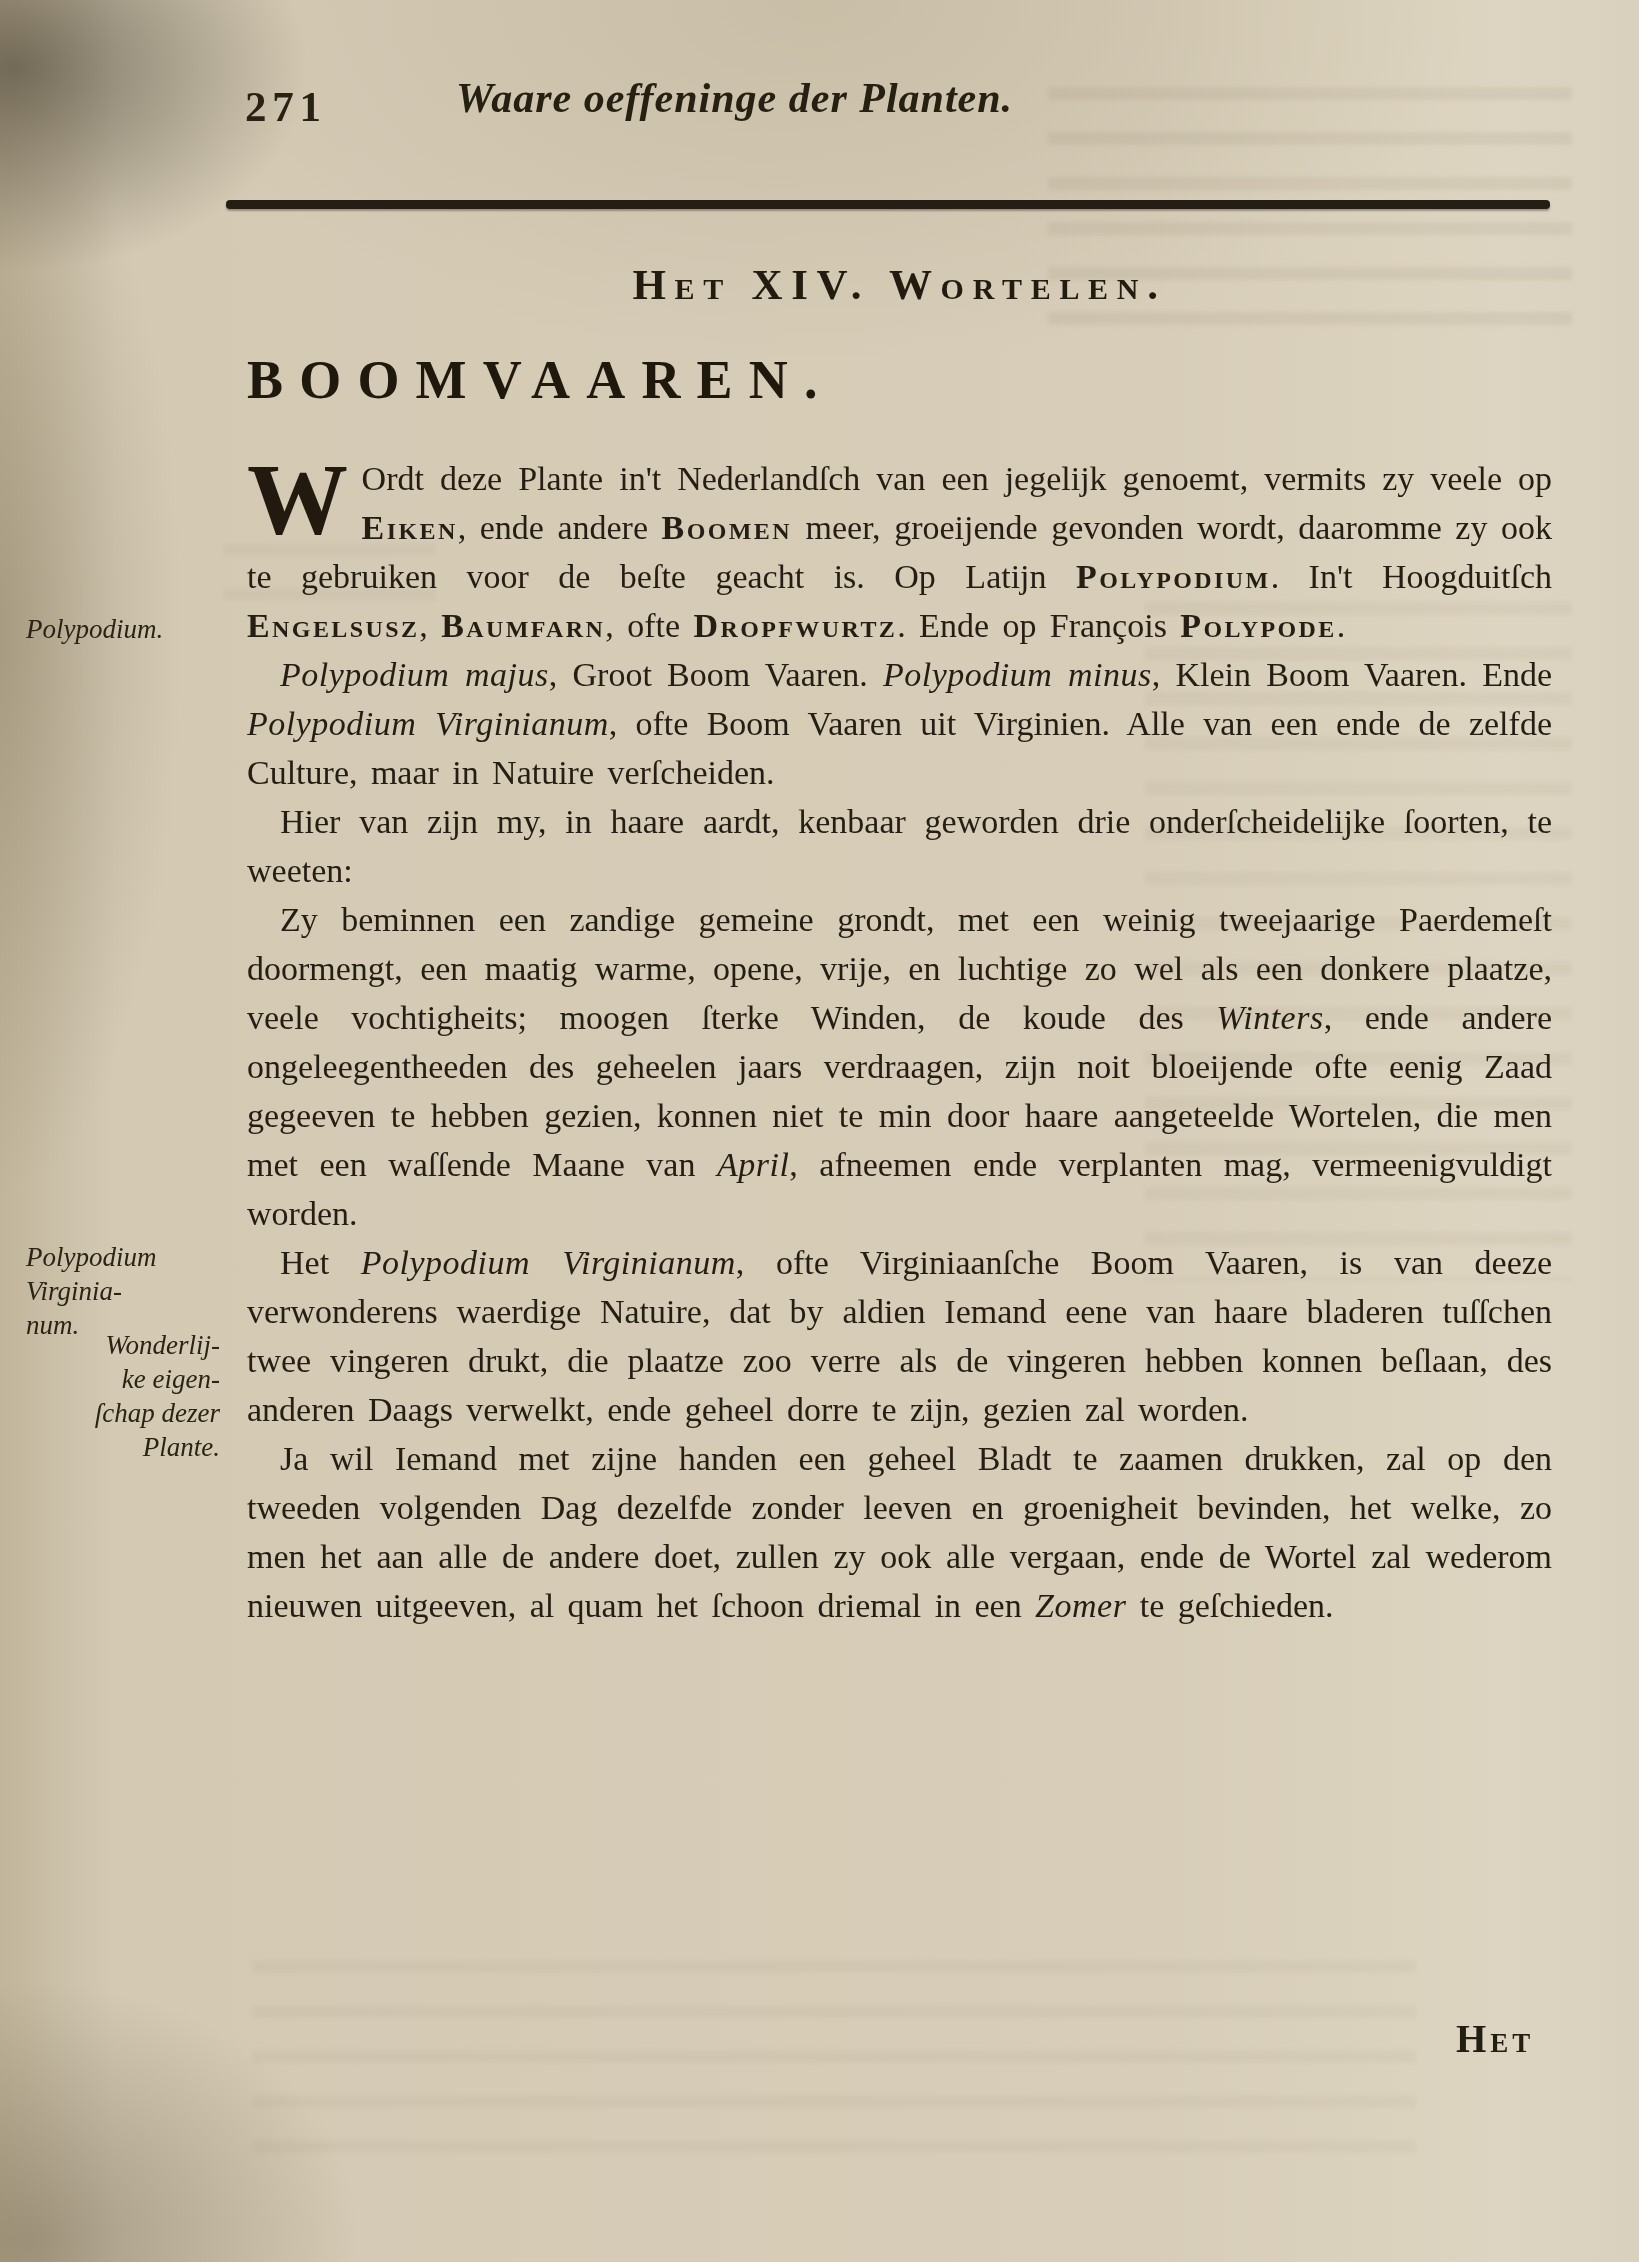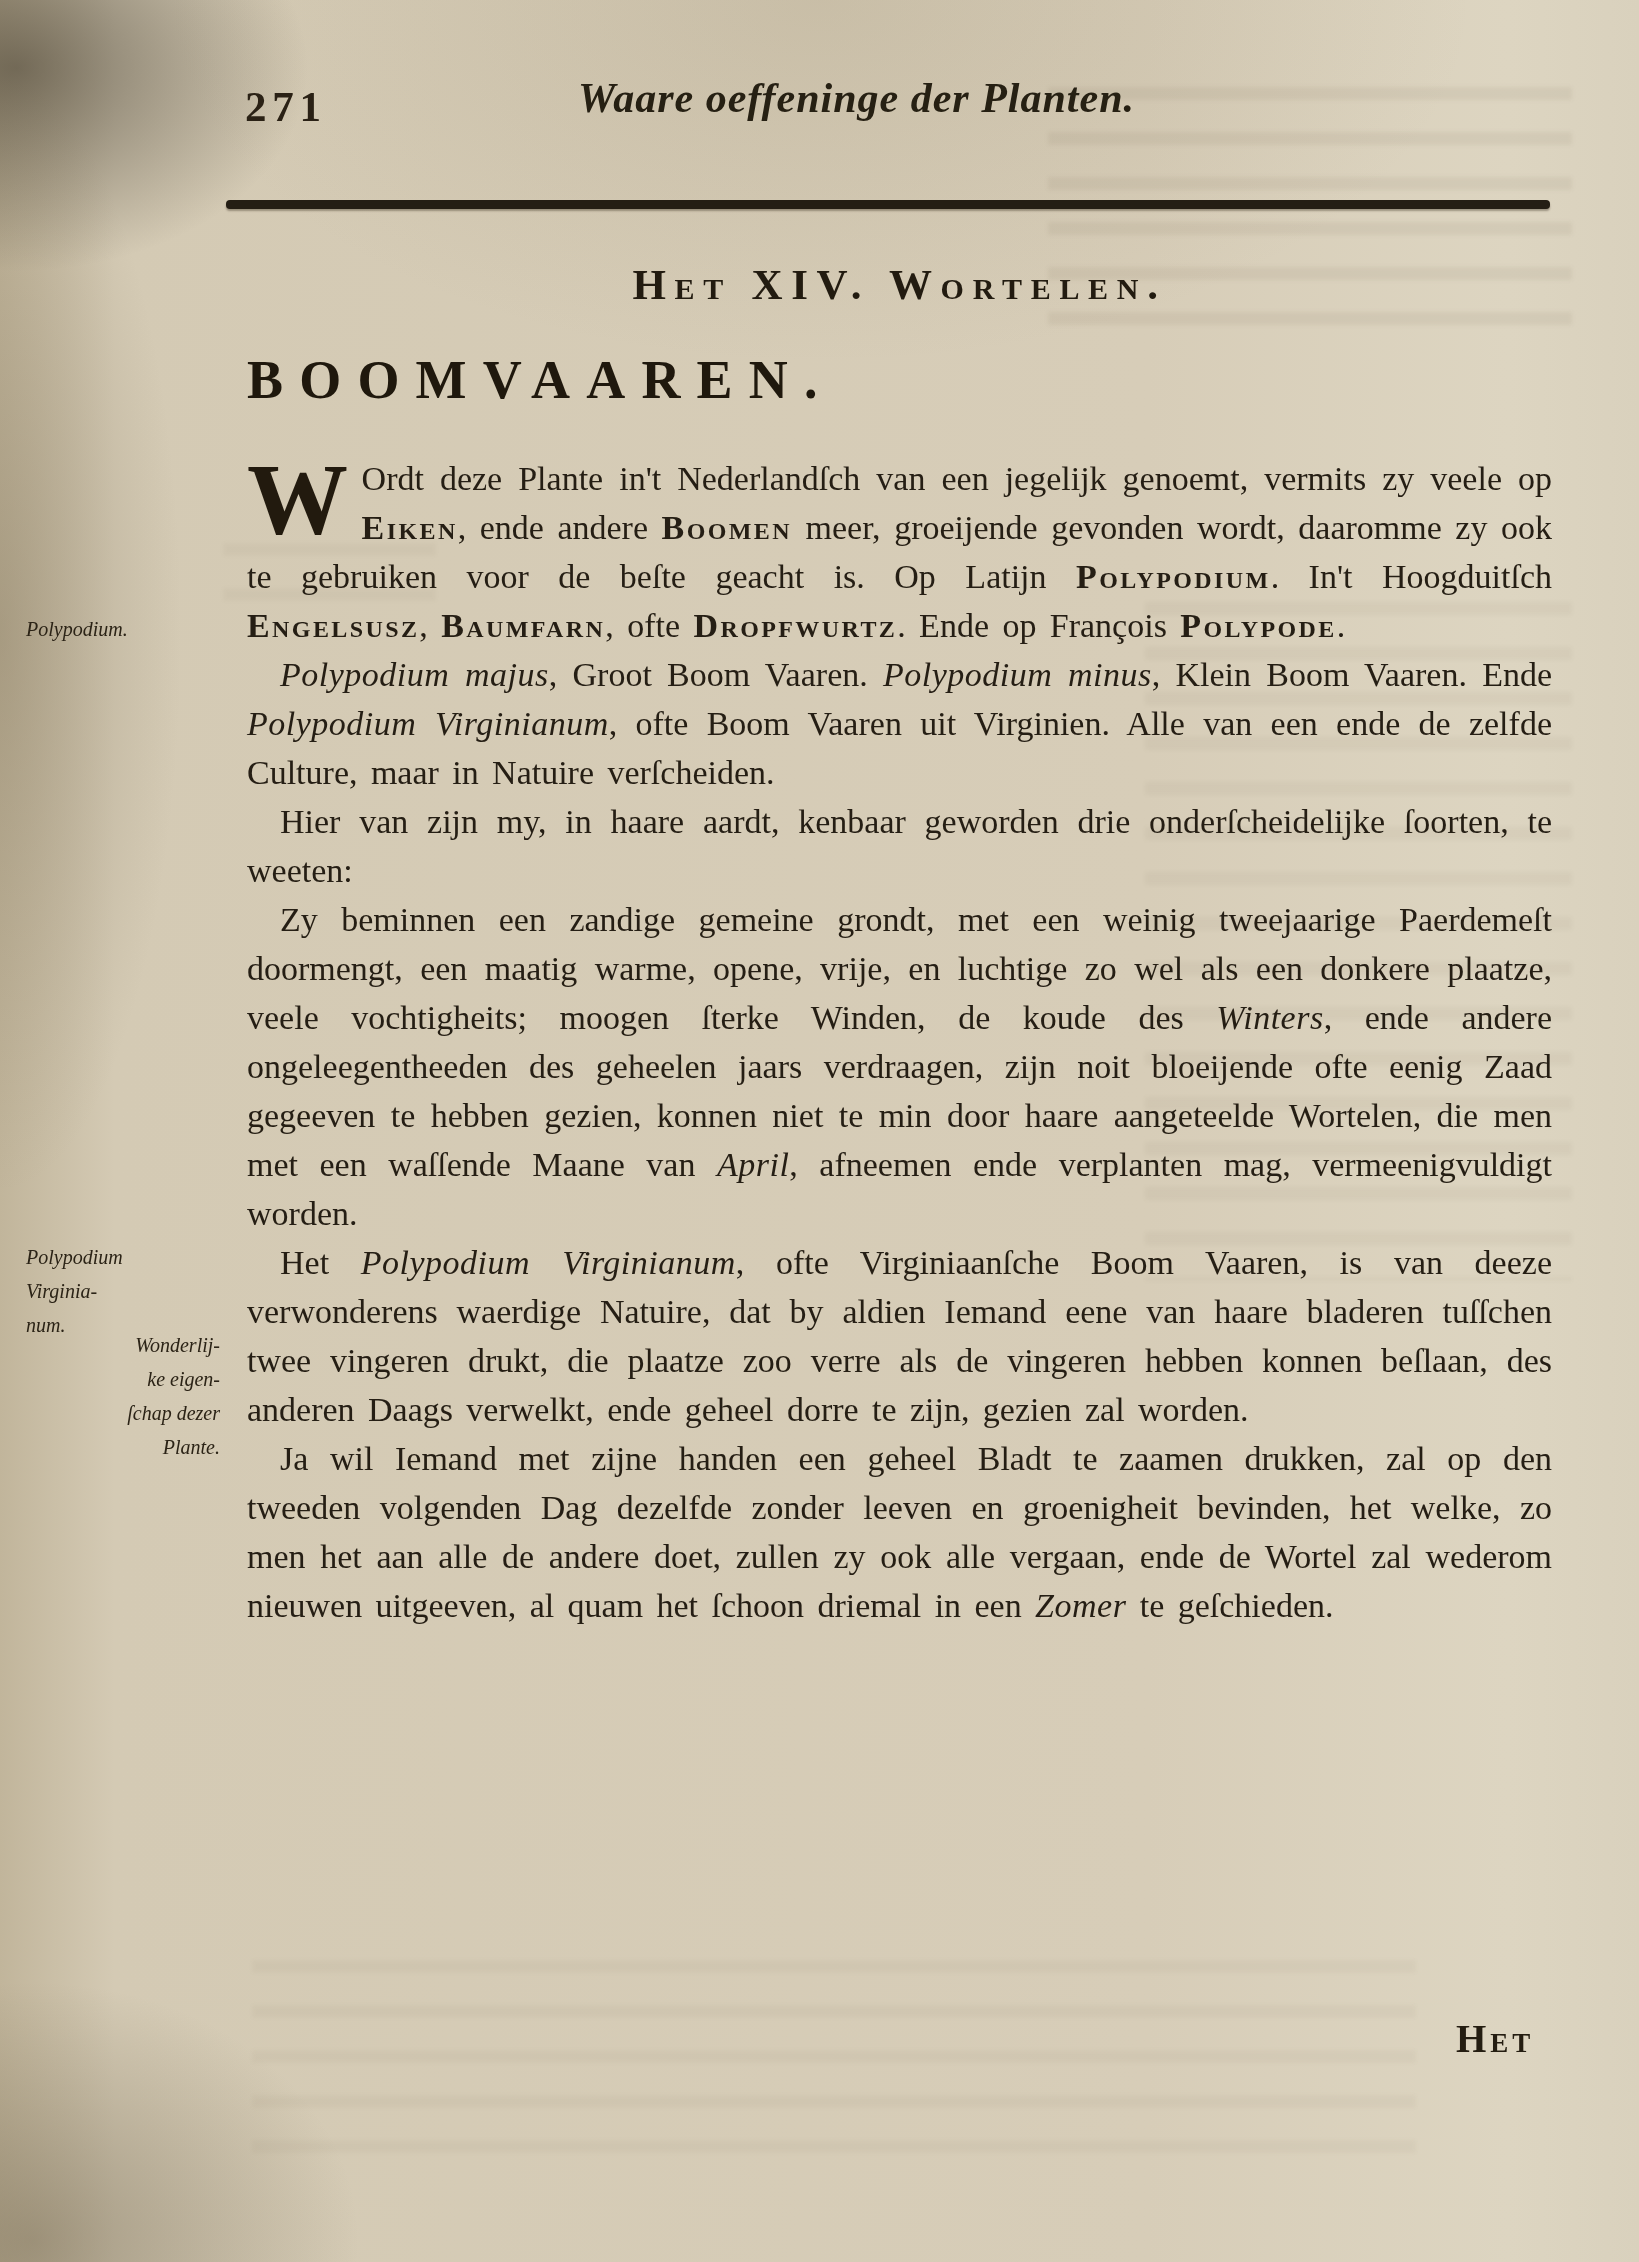--- a/index.html
+++ b/index.html
@@ -26,21 +26,21 @@
   .bleed.b1{left:1048px;top:87px;width:524px;height:252px;}
   .bleed.b2{left:223px;top:543px;width:213px;height:87px;opacity:.3;}
   .bleed.b3{left:1145px;top:602px;width:427px;height:679px;opacity:.35;}
   .bleed.b4{left:252px;top:1960px;width:1164px;height:194px;opacity:.3;}
 
   .page-number{
     position:absolute;left:245px;top:82px;
     font-size:43px;font-weight:bold;letter-spacing:5.8px;color:#2a2115;
   }
   .running-title{
-    position:absolute;left:456px;top:74px;width:679px;text-align:right;
+    position:absolute;left:456px;top:74px;width:679px;text-align:left;
     font-size:42px;font-style:italic;font-weight:bold;color:#262013;
     letter-spacing:1px;
   }
   .head-rule{
     position:absolute;left:226px;top:200px;width:1324px;height:8.7px;
     background:#241e14;border-radius:3.9px;
     box-shadow:0 1.9px 1.9px rgba(60,50,35,.4);
   }
   .chapter-heading{
     position:absolute;left:247px;top:260px;width:1305px;text-align:center;
@@ -59,21 +59,21 @@
   .para{margin:0;position:relative;}
   .para.indent{text-indent:33px;}
   .dropcap{
     float:left;font-size:101px;line-height:80px;font-weight:bold;
     padding:5.8px 13.6px 0 0;color:#221a0e;
   }
   .seg-c{font-variant-caps:small-caps;letter-spacing:2.4px;font-weight:bold;}
   .seg-i{font-style:italic;letter-spacing:0.5px;}
   .margin-note{
     position:absolute;left:-221px;width:194px;
-    font-style:italic;font-size:20px;line-height:34px;
+    font-style:italic;font-size:27px;line-height:34px;
     text-align:left;text-indent:0;word-spacing:0;
     white-space:pre-line;color:#2b2316;
   }
   .mnote0{bottom:3.9px;}
   .mnote1{top:1.9px;}
   .mnote2{top:90px;text-align:right;}
   .catchword{
     position:absolute;left:1456px;top:2016px;
     font-size:39px;font-weight:bold;font-variant-caps:small-caps;
     letter-spacing:3.9px;color:#241d11;

